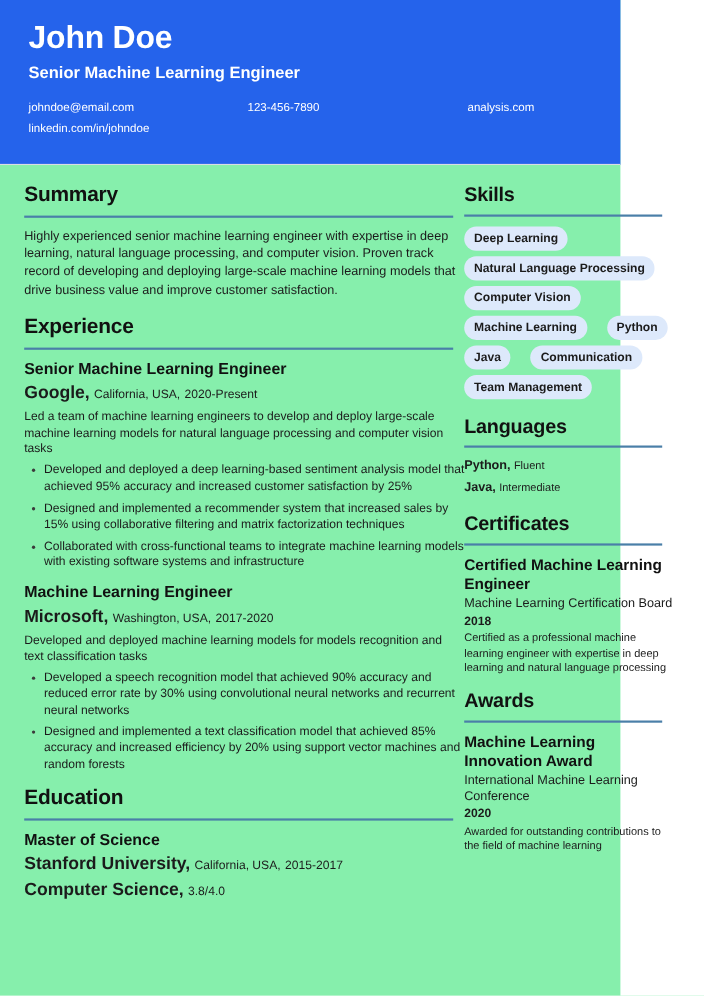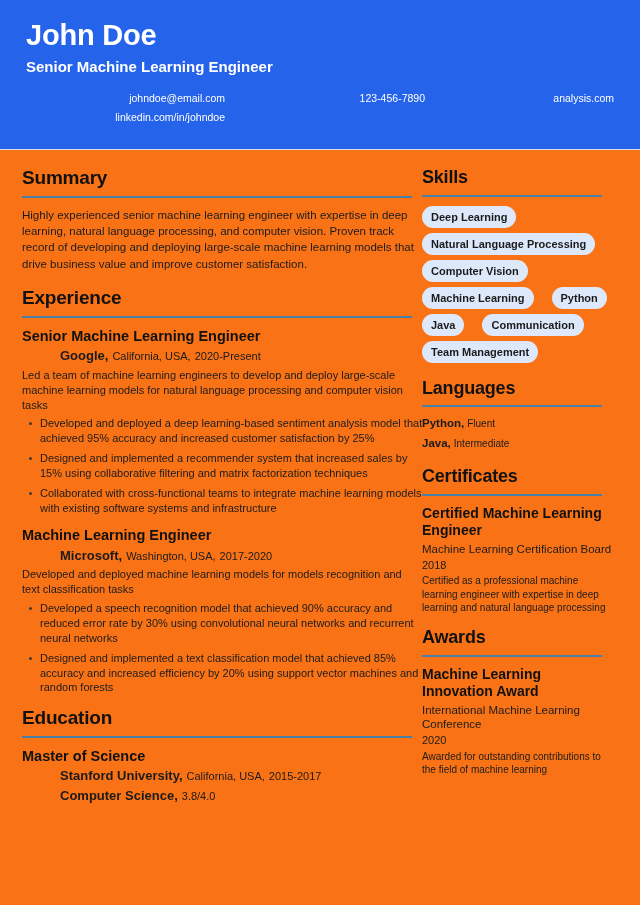--- a/index.html
+++ b/index.html
@@ -8,23 +8,23 @@
     background: #ffffff;
   }
   body {
     width: 640px;
     height: 905px;
     font-family: "Liberation Sans", sans-serif;
     color: #1b1b1b;
     overflow: hidden;
   }
   .page {
-    width: 640px;
+    width: 564px;
     height: 905px;
-    background: #f97316;
+    background: #86efac;
     position: relative;
     box-sizing: border-box;
   }
 
   
   .header {
     background: #2563eb;
     padding: 20px 26px 18px 26px;
     box-sizing: border-box;
     height: 150px;
@@ -48,21 +48,20 @@
   .contact-grid {
     display: grid;
     grid-template-columns: 199px 200px auto;
     row-gap: 7px;
   }
   .contact-item {
     font-size: 10.5px;
     color: #ffffff;
     line-height: 1.2;
     white-space: nowrap;
-    text-align: right;
   }
 
   
   .columns {
     display: flex;
     padding: 0;
     box-sizing: border-box;
   }
   .col-left {
     width: 412px;
@@ -119,22 +118,21 @@
     line-height: 1.25;
   }
   .entry-meta {
     font-size: 11px;
     margin: 0 0 3px 0;
     line-height: 1.3;
     color: #1b1b1b;
   }
   .entry-meta .org {
     font-weight: bold;
-    font-size: 13px;
-    margin-left: 38px;
+    font-size: 16px;
   }
   .entry-meta .sep {
     display: inline-block;
     width: 4px;
   }
   .entry-desc {
     font-size: 11px;
     line-height: 1.35;
     margin: 0 0 4px 0;
     width: 388px;
@@ -215,20 +213,21 @@
     font-size: 11.5px;
     line-height: 1.26;
     margin: 0 0 2px 0;
     color: #1b1b1b;
   }
   .card-year {
     font-size: 11px;
     line-height: 1.26;
     margin: 0 0 2px 0;
     color: #1b1b1b;
+    font-weight: bold;
   }
   .card-desc {
     font-size: 10px;
     line-height: 1.32;
     margin: 0;
     color: #1b1b1b;
   }
 </style>
 </head>
 <body>

